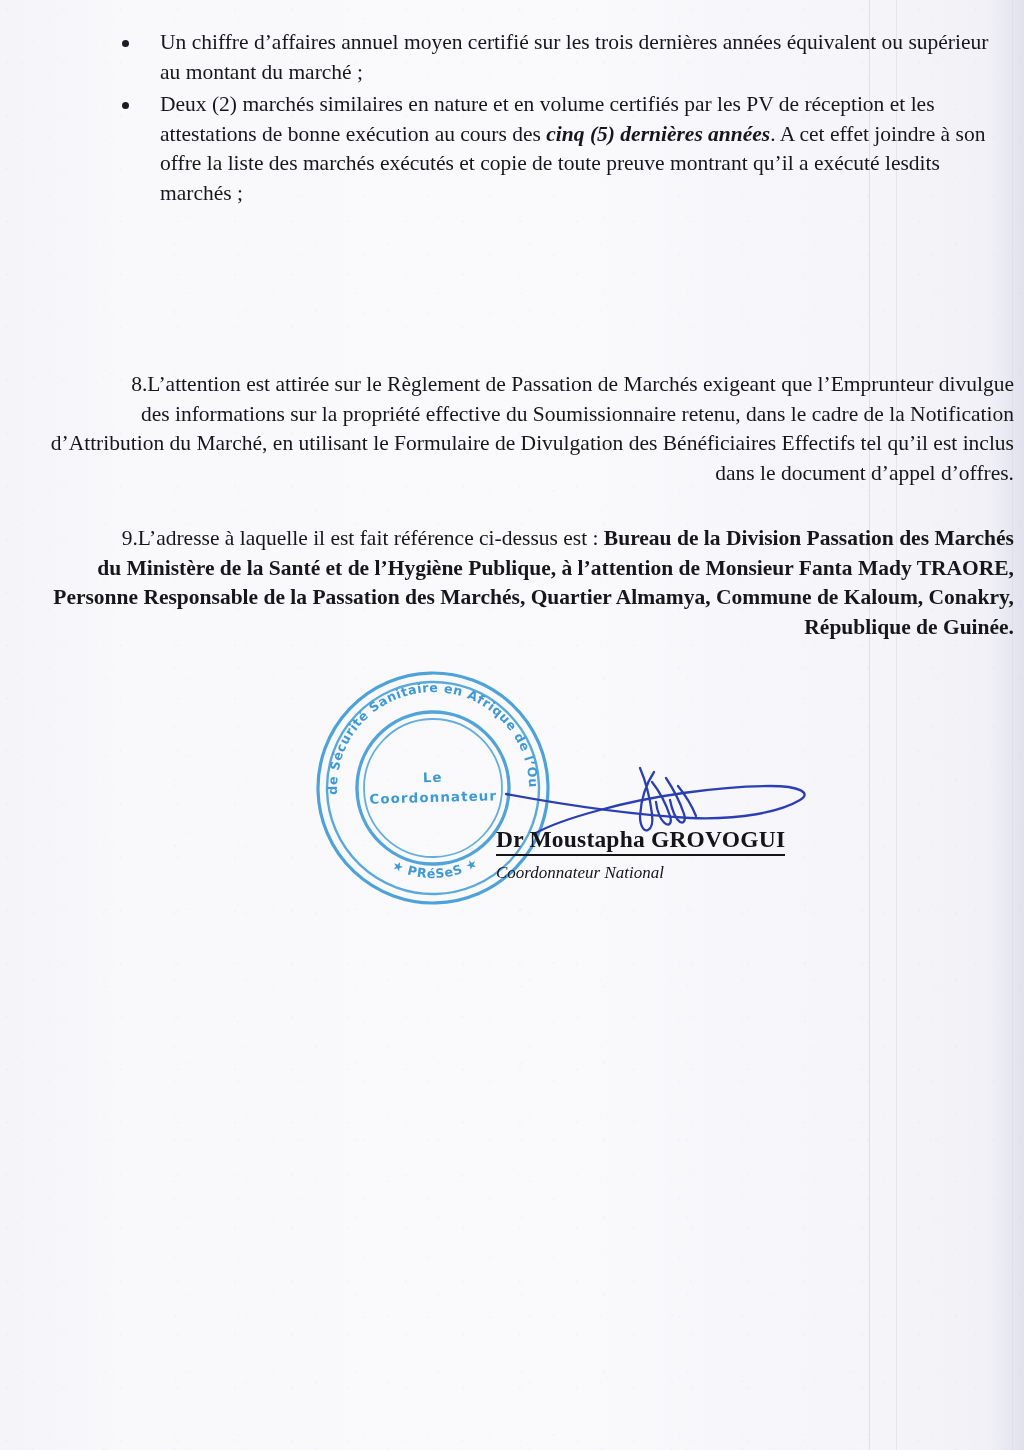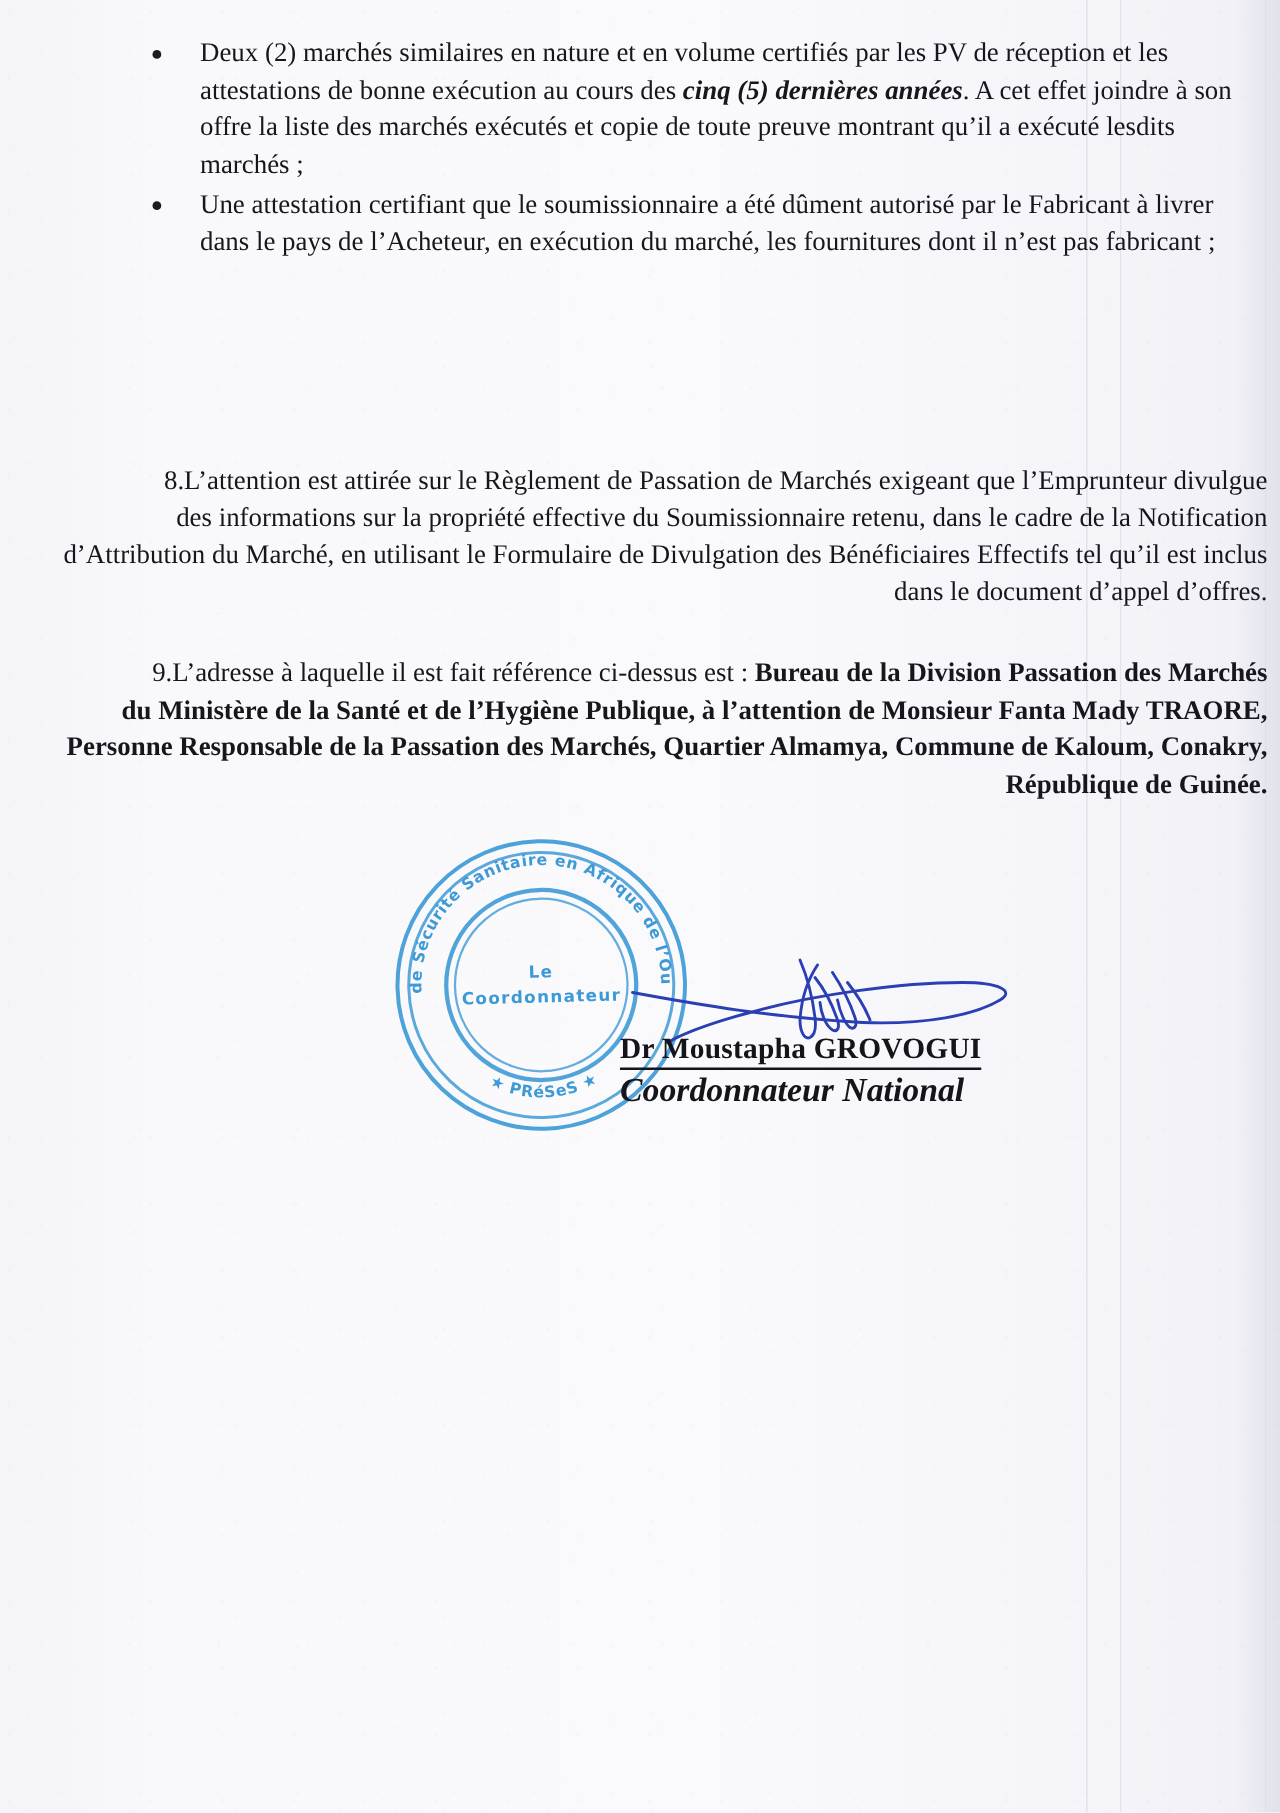--- a/index.html
+++ b/index.html
@@ -151,43 +151,43 @@
   .sig-name {
     font-size: 23.5px;
     font-weight: bold;
     letter-spacing: .2px;
     border-bottom: 2px solid #14141a;
     display: inline-block;
     padding-bottom: 1px;
     line-height: 27px;
   }
   .sig-title {
-    font-size: 27px;
-    font-weight: bold;
+    font-size: 17px;
+    font-weight: normal;
     font-style: italic;
     margin-top: 4px;
     line-height: 25px;
   }
 </style>
 </head>
 <body>
 
 <div class="page">
   <div class="scanline s1"></div>
   <div class="scanline s2"></div>
   <div class="scanline s3"></div>
   <div class="edge-shade"></div>
   <div class="grain"></div>
 </div>
 
 <div class="content">
 
   <ul class="req-list">
+    <li><span>Un chiffre d’affaires annuel moyen certifié sur les trois dernières années équivalent ou supérieur au montant du marché ;</span></li>
     <li><span>Deux (2) marchés similaires en nature et en volume certifiés par les PV de réception et les attestations de bonne exécution au cours des </span><span class="bi">cinq (5) dernières années</span><span>. A cet effet joindre à son offre la liste des marchés exécutés et copie de toute preuve montrant qu’il a exécuté lesdits marchés ;</span></li>
-    <li><span>Une attestation certifiant que le soumissionnaire a été dûment autorisé par le Fabricant à livrer dans le pays de l’Acheteur, en exécution du marché, les fournitures dont il n’est pas fabricant ;</span></li>
   </ul>
 
   <div class="para" id="para8">
     <span class="num">8.</span><span>L’attention est attirée sur le Règlement de Passation de Marchés exigeant que l’Emprunteur divulgue des informations sur la propriété effective du Soumissionnaire retenu, dans le cadre de la Notification d’Attribution du Marché, en utilisant le Formulaire de Divulgation des Bénéficiaires Effectifs tel qu’il est inclus dans le document d’appel d’offres.</span>
   </div>
 
   <div class="para" id="para9">
     <span class="num">9.</span><span>L’adresse à laquelle il est fait référence ci-dessus est : </span><span class="addr">Bureau de la Division Passation des Marchés du Ministère de la Santé et de l’Hygiène Publique, à l’attention de Monsieur Fanta Mady TRAORE, Personne Responsable de la Passation des Marchés, Quartier Almamya, Commune de Kaloum, Conakry, République de Guinée.</span>
   </div>
 

